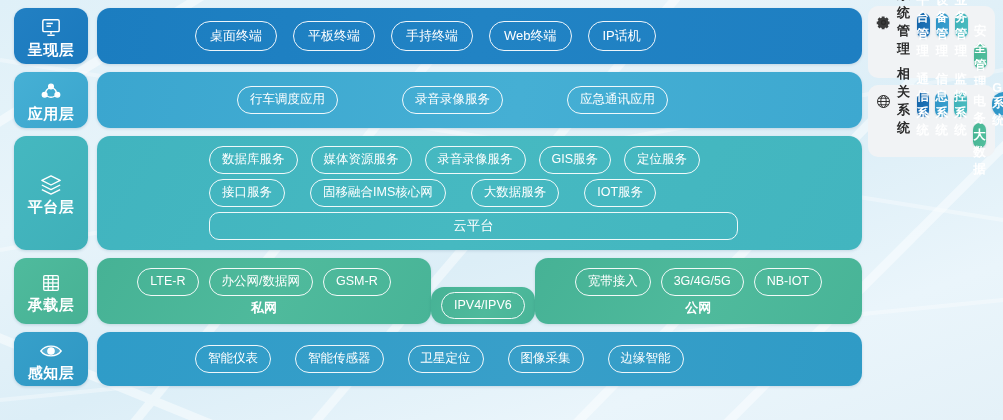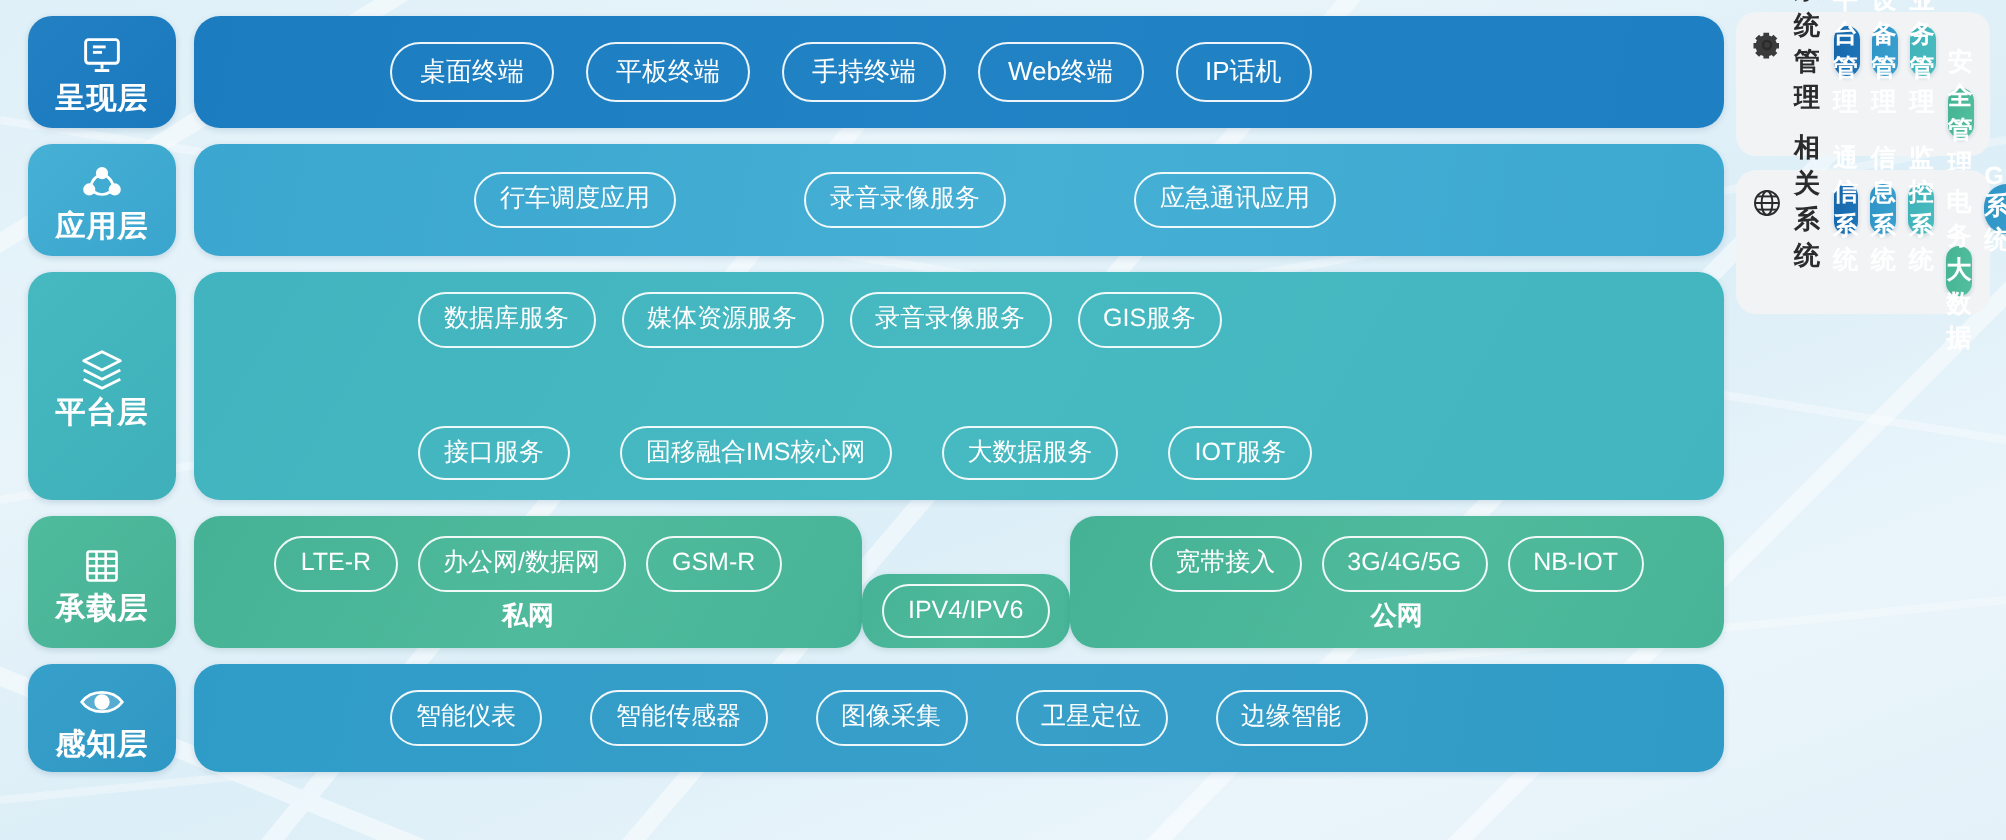--- a/index.html
+++ b/index.html
@@ -183,27 +183,29 @@
         </span>
         <span class="tl-label">平台层</span>
       </div>
       <div class="panel">
         <div class="plat-inner">
           <div class="plat-line l1">
             <span class="chip chip-sm">数据库服务</span>
             <span class="chip chip-sm">媒体资源服务</span>
             <span class="chip chip-sm">录音录像服务</span>
             <span class="chip chip-sm">GIS服务</span>
+            <span class="chip chip-sm">定位服务</span>
           </div>
           <div class="plat-line l2">
             <span class="chip chip-sm">接口服务</span>
             <span class="chip chip-sm">固移融合IMS核心网</span>
             <span class="chip chip-sm">大数据服务</span>
             <span class="chip chip-sm">IOT服务</span>
           </div>
+          <div class="cloud-bar">云平台</div>
         </div>
       </div>
     </div>
 
     <div class="layer-row row-bearer">
       <div class="layer-tile" style="background:linear-gradient(135deg,#4fbb9d,#47b194)">
         <span class="tl-icon">
           <svg width="22" height="20" viewBox="0 0 24 22" fill="none" stroke="#fff" stroke-width="1.4">
             <rect x="4" y="3" width="16" height="16" rx="1.2"></rect>
             <line x1="9" y1="3" x2="9" y2="19"></line>
@@ -247,22 +249,22 @@
             <path d="M2 9 C7 2 19 2 24 9 C19 16 7 16 2 9 Z" fill="#fff" fill-opacity=".18"></path>
             <circle cx="13" cy="9" r="3.4" fill="#fff"></circle>
           </svg>
         </span>
         <span class="tl-label">感知层</span>
       </div>
       <div class="panel">
         <div class="chips-row">
           <span class="chip chip-sm">智能仪表</span>
           <span class="chip chip-sm">智能传感器</span>
+          <span class="chip chip-sm">卫星定位</span>
           <span class="chip chip-sm">图像采集</span>
-          <span class="chip chip-sm">卫星定位</span>
           <span class="chip chip-sm">边缘智能</span>
         </div>
       </div>
     </div>
 
   </div>
 
   <div class="sidebar">
 
     <div class="side-card">

